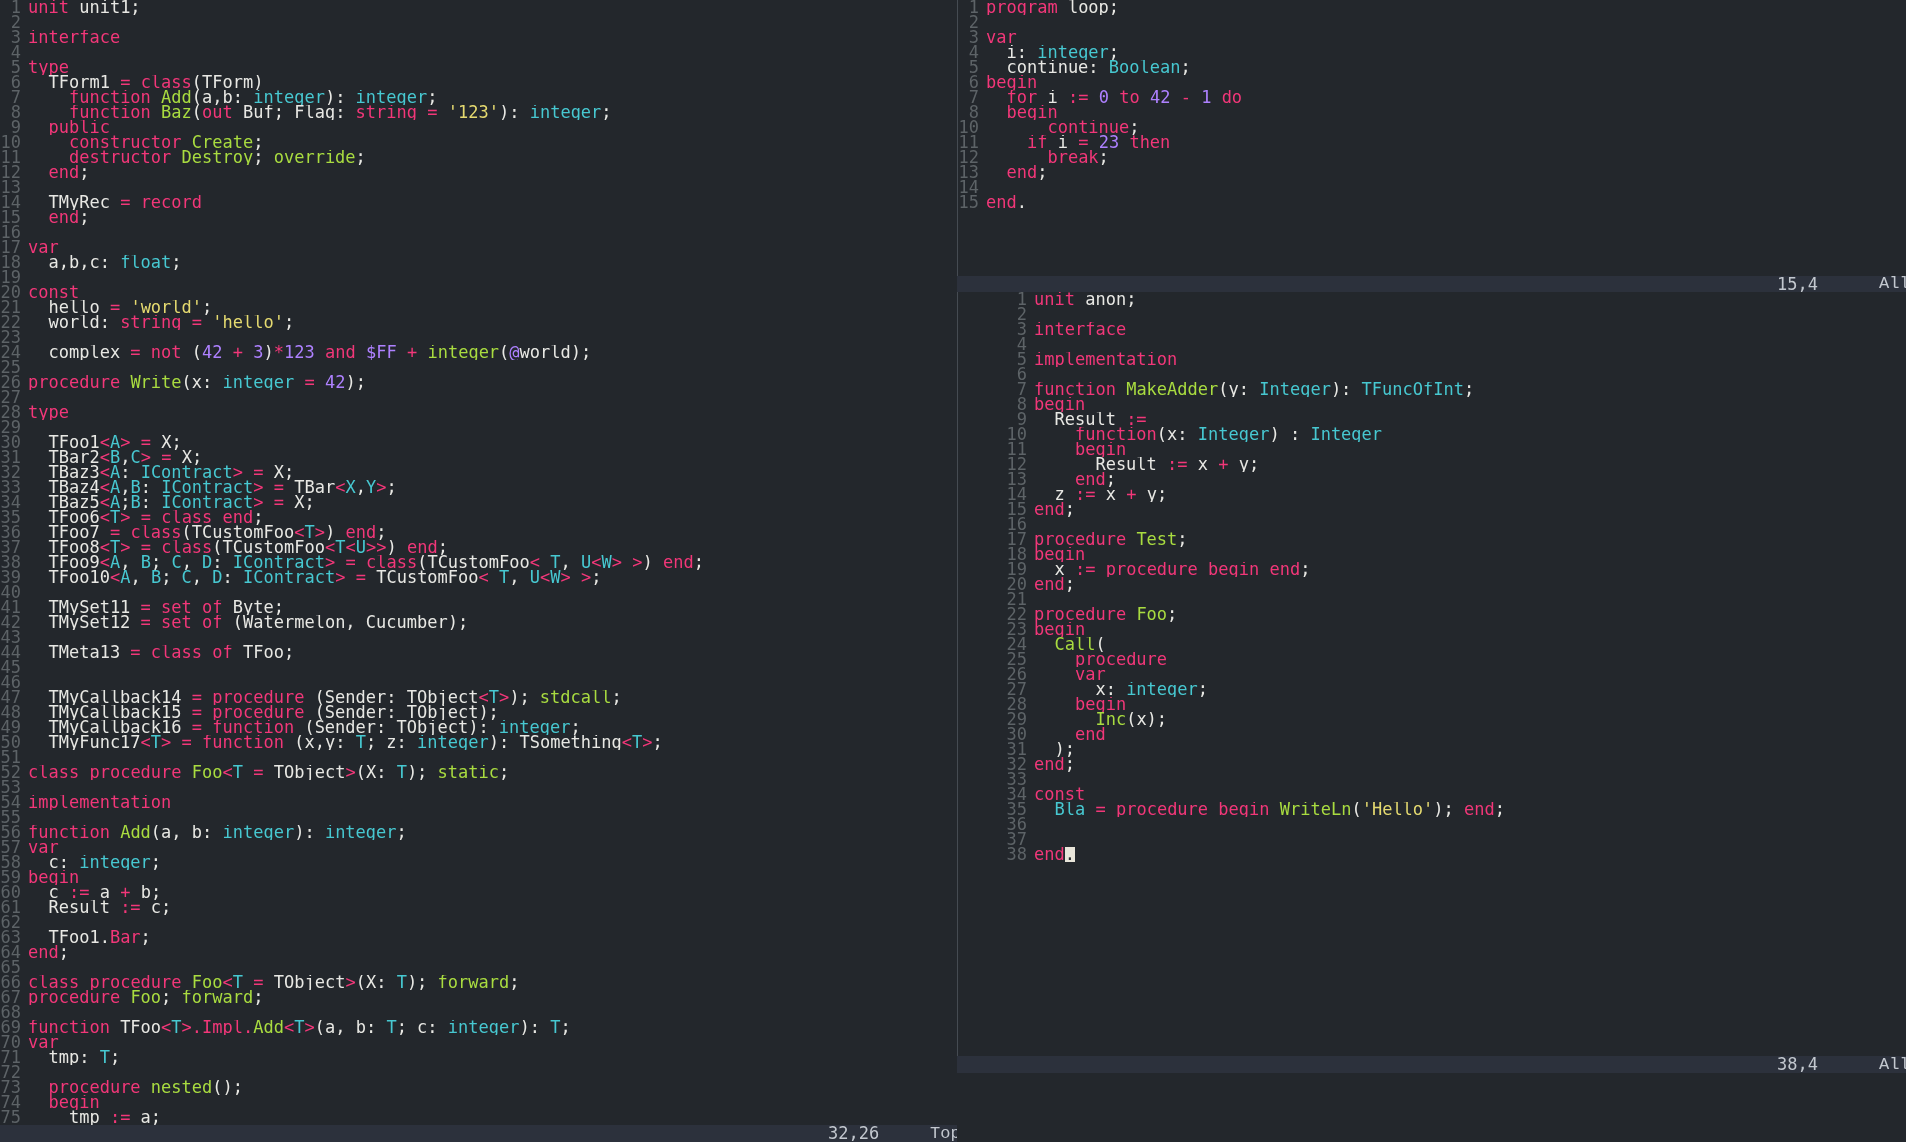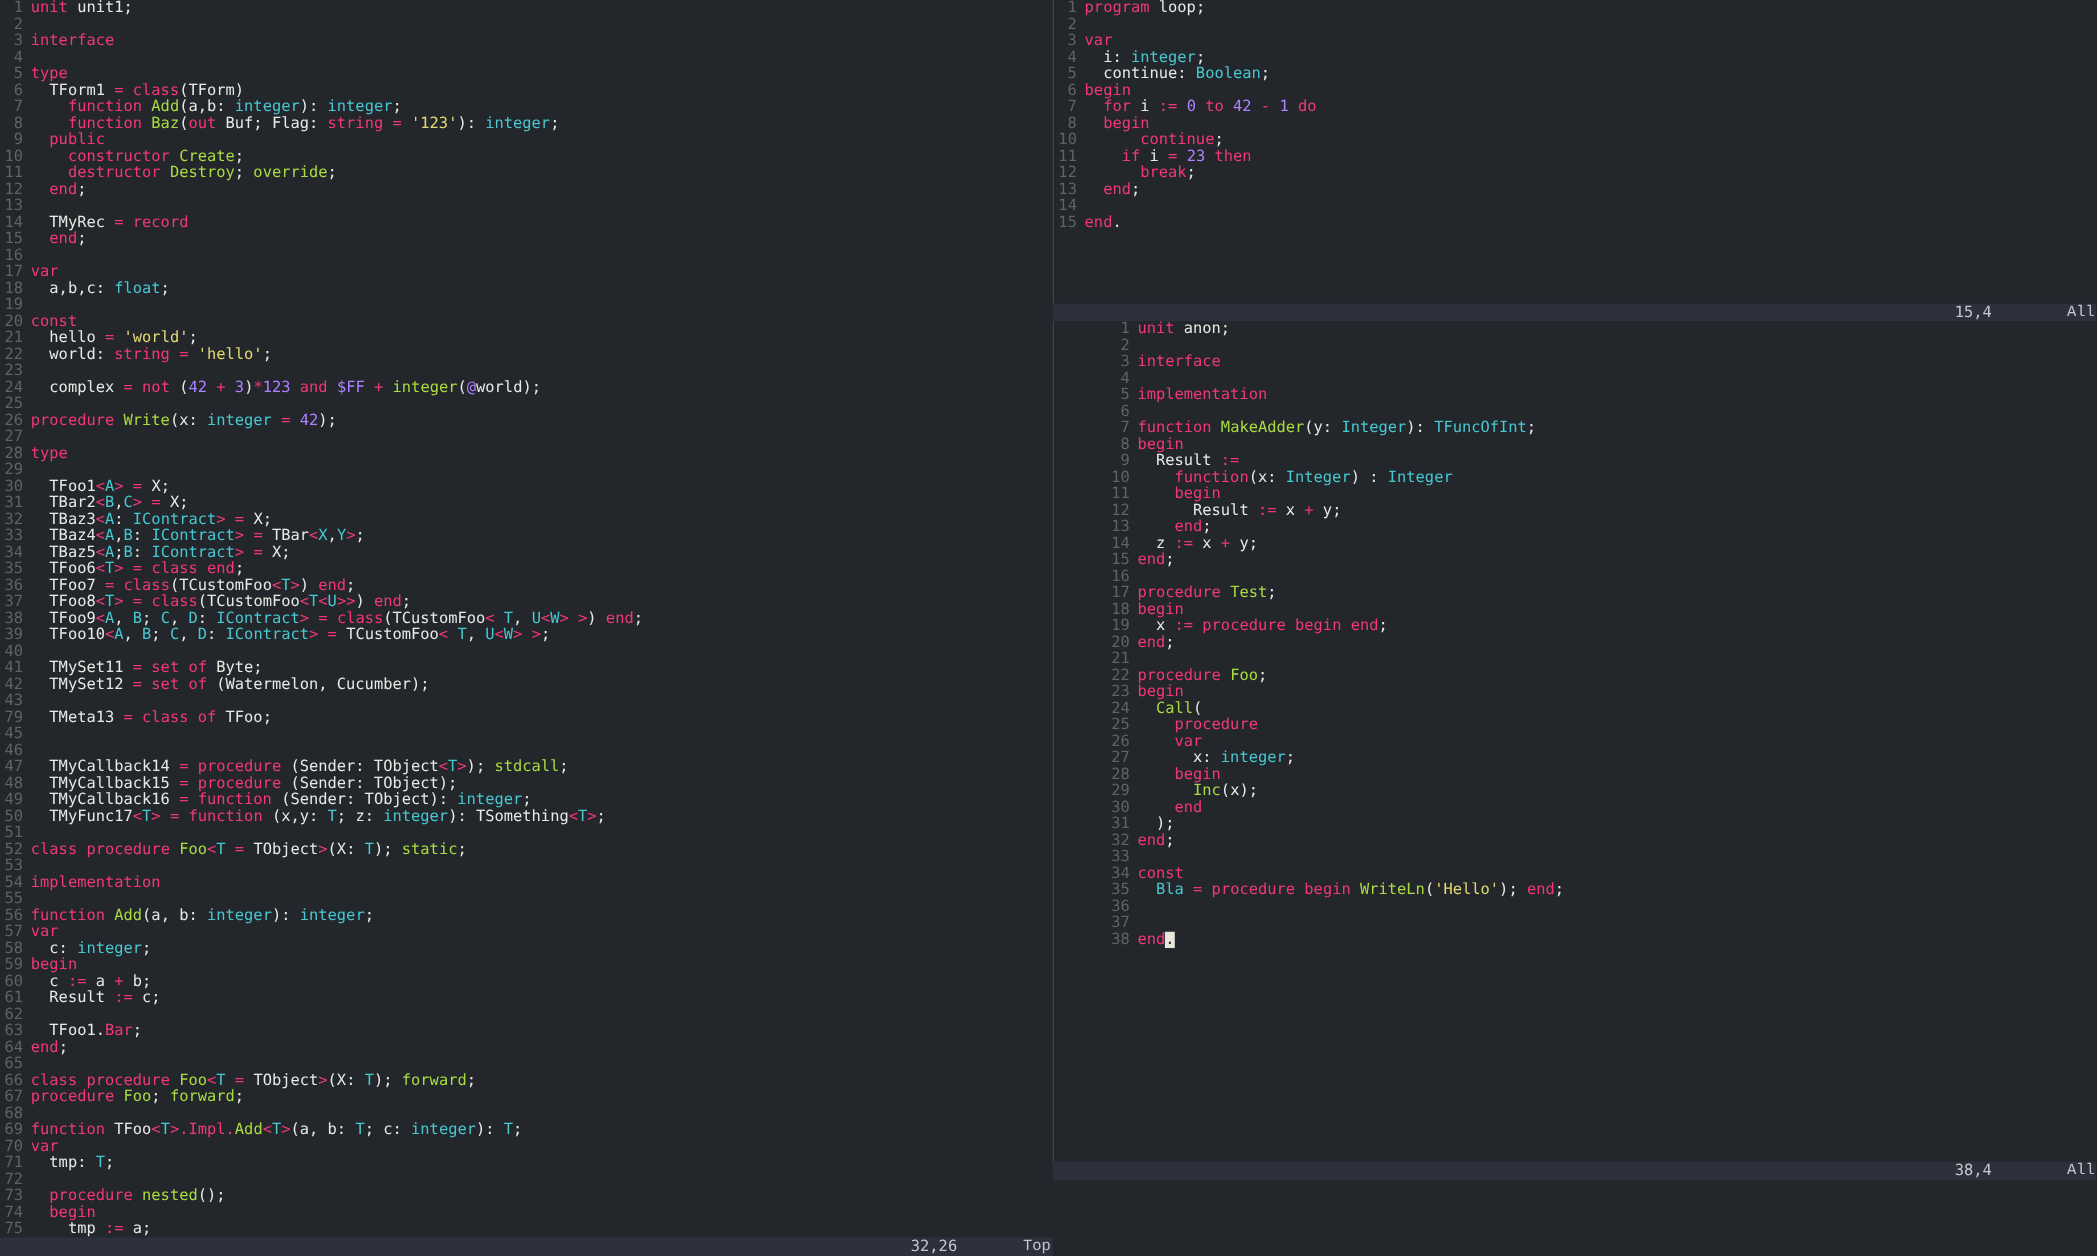--- a/index.html
+++ b/index.html
@@ -1,19 +1,19 @@
 <!DOCTYPE html>
 <html><head>
 <meta charset="utf-8">
 <style>
   html,body{margin:0;padding:0;background:#1a1d21;}
   .screen{
     width:1906px;height:1142px;background:#23272c;overflow:hidden;
     display:flex;flex-direction:row;
-    font-family:"DejaVu Sans Mono",monospace;font-size:14px;line-height:15px;
+    font-family:"DejaVu Sans Mono",monospace;font-size:17px;line-height:15px;
     cursor:default;
   }
   .col{display:flex;flex-direction:column;}
   .col-left{width:957px;}
   .col-right{width:949px;}
   .pane{overflow:hidden;position:relative;background:#23272c;}
   .pane-foo{height:1125px;}
   .pane-loop{height:276px;border-left:1px solid #454b52;}
   .pane-anon{height:764px;border-left:1px solid #454b52;padding-left:48px;}
   .statusbar{
@@ -77,21 +77,21 @@
         <div class="row"><span class="ln">34</span><span><span class="c-p">  TBaz5</span><span class="c-k">&lt;</span><span class="c-t">A</span><span class="c-p">;</span><span class="c-t">B</span><span class="c-p">: </span><span class="c-t">IContract</span><span class="c-k">&gt;</span><span class="c-p"> </span><span class="c-k">=</span><span class="c-p"> X;</span></span></div>
         <div class="row"><span class="ln">35</span><span><span class="c-p">  TFoo6</span><span class="c-k">&lt;</span><span class="c-t">T</span><span class="c-k">&gt;</span><span class="c-p"> </span><span class="c-k">=</span><span class="c-p"> </span><span class="c-k">class</span><span class="c-p"> </span><span class="c-k">end</span><span class="c-p">;</span></span></div>
         <div class="row"><span class="ln">36</span><span><span class="c-p">  TFoo7 </span><span class="c-k">=</span><span class="c-p"> </span><span class="c-k">class</span><span class="c-p">(TCustomFoo</span><span class="c-k">&lt;</span><span class="c-t">T</span><span class="c-k">&gt;</span><span class="c-p">) </span><span class="c-k">end</span><span class="c-p">;</span></span></div>
         <div class="row"><span class="ln">37</span><span><span class="c-p">  TFoo8</span><span class="c-k">&lt;</span><span class="c-t">T</span><span class="c-k">&gt;</span><span class="c-p"> </span><span class="c-k">=</span><span class="c-p"> </span><span class="c-k">class</span><span class="c-p">(TCustomFoo</span><span class="c-k">&lt;</span><span class="c-t">T</span><span class="c-k">&lt;</span><span class="c-t">U</span><span class="c-k">&gt;&gt;</span><span class="c-p">) </span><span class="c-k">end</span><span class="c-p">;</span></span></div>
         <div class="row"><span class="ln">38</span><span><span class="c-p">  TFoo9</span><span class="c-k">&lt;</span><span class="c-t">A</span><span class="c-p">, </span><span class="c-t">B</span><span class="c-p">; </span><span class="c-t">C</span><span class="c-p">, </span><span class="c-t">D</span><span class="c-p">: </span><span class="c-t">IContract</span><span class="c-k">&gt;</span><span class="c-p"> </span><span class="c-k">=</span><span class="c-p"> </span><span class="c-k">class</span><span class="c-p">(TCustomFoo</span><span class="c-k">&lt;</span><span class="c-p"> </span><span class="c-t">T</span><span class="c-p">, </span><span class="c-t">U</span><span class="c-k">&lt;</span><span class="c-t">W</span><span class="c-k">&gt;</span><span class="c-p"> </span><span class="c-k">&gt;</span><span class="c-p">) </span><span class="c-k">end</span><span class="c-p">;</span></span></div>
         <div class="row"><span class="ln">39</span><span><span class="c-p">  TFoo10</span><span class="c-k">&lt;</span><span class="c-t">A</span><span class="c-p">, </span><span class="c-t">B</span><span class="c-p">; </span><span class="c-t">C</span><span class="c-p">, </span><span class="c-t">D</span><span class="c-p">: </span><span class="c-t">IContract</span><span class="c-k">&gt;</span><span class="c-p"> </span><span class="c-k">=</span><span class="c-p"> TCustomFoo</span><span class="c-k">&lt;</span><span class="c-p"> </span><span class="c-t">T</span><span class="c-p">, </span><span class="c-t">U</span><span class="c-k">&lt;</span><span class="c-t">W</span><span class="c-k">&gt;</span><span class="c-p"> </span><span class="c-k">&gt;</span><span class="c-p">;</span></span></div>
         <div class="row"><span class="ln">40</span><span></span></div>
         <div class="row"><span class="ln">41</span><span><span class="c-p">  TMySet11 </span><span class="c-k">=</span><span class="c-p"> </span><span class="c-k">set</span><span class="c-p"> </span><span class="c-k">of</span><span class="c-p"> Byte;</span></span></div>
         <div class="row"><span class="ln">42</span><span><span class="c-p">  TMySet12 </span><span class="c-k">=</span><span class="c-p"> </span><span class="c-k">set</span><span class="c-p"> </span><span class="c-k">of</span><span class="c-p"> (Watermelon, Cucumber);</span></span></div>
         <div class="row"><span class="ln">43</span><span></span></div>
-        <div class="row"><span class="ln">79</span><span><span class="c-p">  TMeta13 </span><span class="c-k">=</span><span class="c-p"> </span><span class="c-k">class</span><span class="c-p"> </span><span class="c-k">of</span><span class="c-p"> TFoo;</span></span></div>
+        <div class="row"><span class="ln">44</span><span><span class="c-p">  TMeta13 </span><span class="c-k">=</span><span class="c-p"> </span><span class="c-k">class</span><span class="c-p"> </span><span class="c-k">of</span><span class="c-p"> TFoo;</span></span></div>
         <div class="row"><span class="ln">45</span><span></span></div>
         <div class="row"><span class="ln">46</span><span></span></div>
         <div class="row"><span class="ln">47</span><span><span class="c-p">  TMyCallback14 </span><span class="c-k">=</span><span class="c-p"> </span><span class="c-k">procedure</span><span class="c-p"> (Sender: TObject</span><span class="c-k">&lt;</span><span class="c-t">T</span><span class="c-k">&gt;</span><span class="c-p">); </span><span class="c-f">stdcall</span><span class="c-p">;</span></span></div>
         <div class="row"><span class="ln">48</span><span><span class="c-p">  TMyCallback15 </span><span class="c-k">=</span><span class="c-p"> </span><span class="c-k">procedure</span><span class="c-p"> (Sender: TObject);</span></span></div>
         <div class="row"><span class="ln">49</span><span><span class="c-p">  TMyCallback16 </span><span class="c-k">=</span><span class="c-p"> </span><span class="c-k">function</span><span class="c-p"> (Sender: TObject): </span><span class="c-t">integer</span><span class="c-p">;</span></span></div>
         <div class="row"><span class="ln">50</span><span><span class="c-p">  TMyFunc17</span><span class="c-k">&lt;</span><span class="c-t">T</span><span class="c-k">&gt;</span><span class="c-p"> </span><span class="c-k">=</span><span class="c-p"> </span><span class="c-k">function</span><span class="c-p"> (x,y: </span><span class="c-t">T</span><span class="c-p">; z: </span><span class="c-t">integer</span><span class="c-p">): TSomething</span><span class="c-k">&lt;</span><span class="c-t">T</span><span class="c-k">&gt;</span><span class="c-p">;</span></span></div>
         <div class="row"><span class="ln">51</span><span></span></div>
         <div class="row"><span class="ln">52</span><span><span class="c-k">class</span><span class="c-p"> </span><span class="c-k">procedure</span><span class="c-p"> </span><span class="c-f">Foo</span><span class="c-k">&lt;</span><span class="c-t">T</span><span class="c-p"> </span><span class="c-k">=</span><span class="c-p"> TObject</span><span class="c-k">&gt;</span><span class="c-p">(X: </span><span class="c-t">T</span><span class="c-p">); </span><span class="c-f">static</span><span class="c-p">;</span></span></div>
         <div class="row"><span class="ln">53</span><span></span></div>
         <div class="row"><span class="ln">54</span><span><span class="c-k">implementation</span></span></div>

